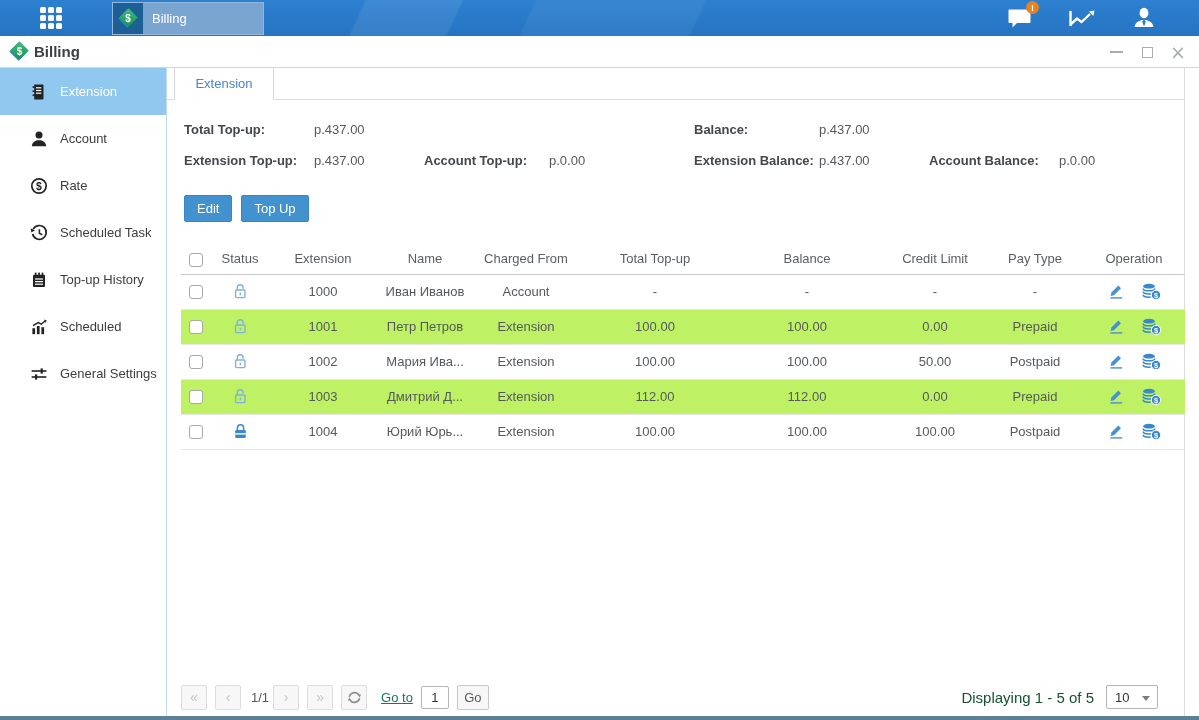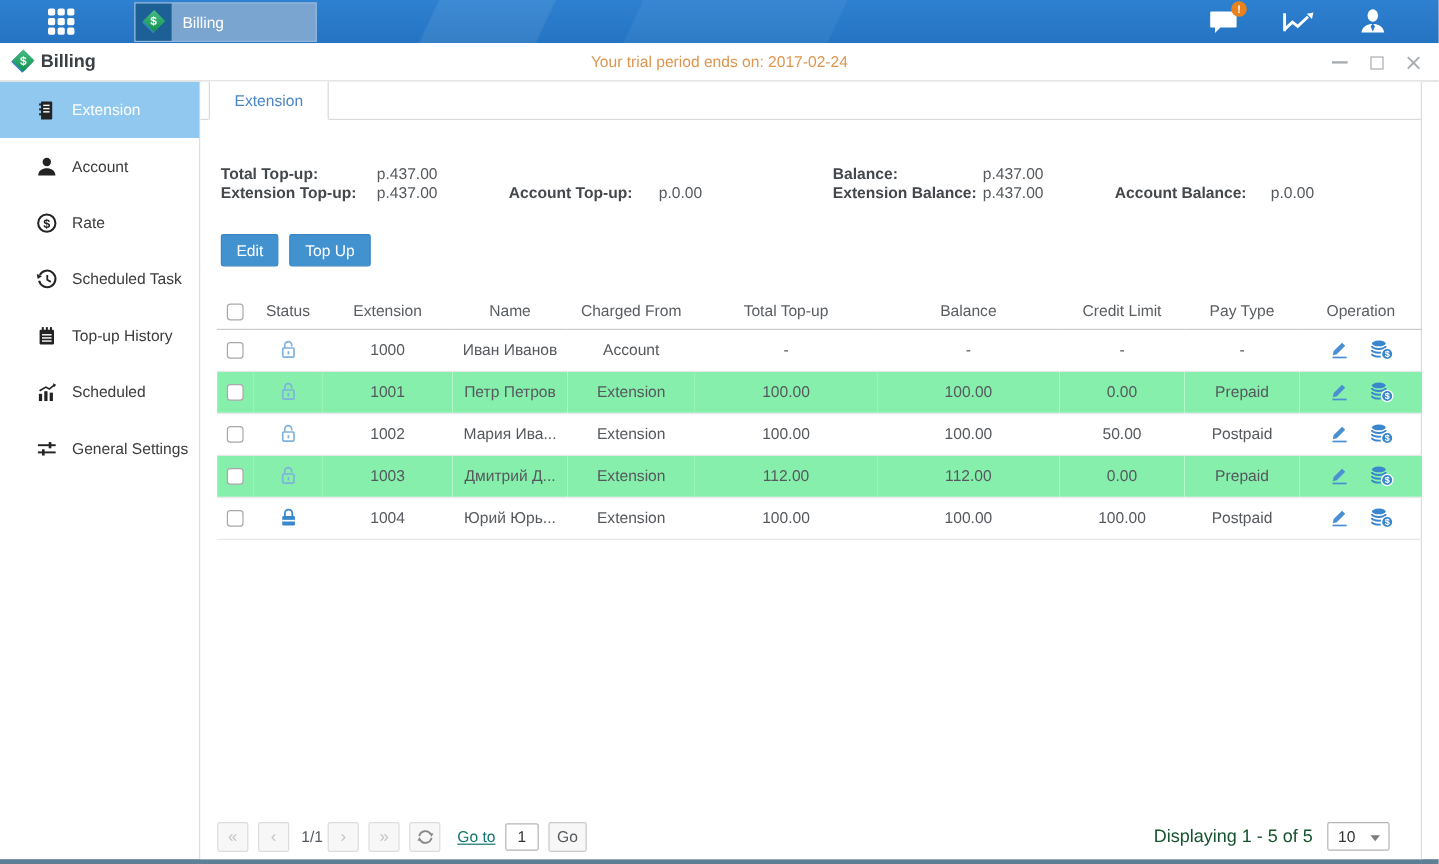--- a/index.html
+++ b/index.html
@@ -59,34 +59,34 @@
   .tabstrip { height:32px; border-bottom:1px solid #d9d9d9; display:flex; }
   .tab-active { margin-left:7px; width:100px; height:32px; margin-bottom:-1px; background:#fff;
     border-left:1px solid #d9d9d9; border-right:1px solid #d9d9d9; border-bottom:1px solid #fff;
     display:flex; align-items:center; justify-content:center; font-size:13px; color:#4a86c8; cursor:default; }
 
   
   .stats { position:relative; height:92px; font-size:13px; }
   .stats span { position:absolute; white-space:nowrap; }
   .stats .lbl { font-weight:bold; color:#44484c; }
   .stats .val { color:#55595d; }
-  .r1 { top:37px; } .r2 { top:53px; }
+  .r1 { top:22px; } .r2 { top:53px; }
   .c1 { left:17px; } .c1v { left:147px; } .c2 { left:257px; } .c2v { left:382px; }
   .c3 { left:527px; } .c3v { left:652px; } .c4 { left:762px; } .c4v { left:892px; }
 
   
   .actions { margin:3px 0 0 17px; display:flex; gap:9px; }
   .btn-blue { min-width:46px; height:27px; padding:0 12px; background:#4292d0; border:1px solid #3a86c4; border-radius:2px;
     color:#fff; font-size:13px; font-family:"Liberation Sans",sans-serif; cursor:pointer; }
 
   
   table.grid { margin:22px 0 0 14px; width:1004px; border-collapse:collapse; table-layout:fixed; font-size:13px; }
   table.grid th { height:30px; font-weight:normal; color:#5a5e62; border-bottom:1px solid #c9c9c9; text-align:center; }
   table.grid td { height:35px; color:#55595d; text-align:center; border-bottom:1px solid #e7e7e7; overflow:hidden; white-space:nowrap; }
-  table.grid tr.alt td { background:#86efac; }
+  table.grid tr.alt td { background:#bef264; }
   .cb { width:14px; height:14px; border:1px solid #a8a8a8; border-radius:3px; background:#fff; display:inline-block; vertical-align:middle; cursor:pointer; }
   .ops span { display:inline-flex; margin:0 8px; cursor:pointer; vertical-align:middle; }
   td.status-cell svg, .ops svg { vertical-align:middle; }
 
   
   .pagination { position:absolute; left:14px; right:0; bottom:6px; height:26px; display:flex; align-items:center; }
   .pg-btn { width:26px; height:25px; background:#f7f7f7; border:1px solid #dcdcdc; border-radius:2px; margin-right:8px;
     display:flex; align-items:center; justify-content:center; color:#c3c3c3; font-size:14px; cursor:pointer; }
   .pg-indicator { color:#55595d; font-size:13px; margin:0 4px 0 2px; }
   .pg-refresh { color:#8a8a8a; }
@@ -157,21 +157,20 @@
 
   <div class="titlebar">
     <div class="title-left">
       <span class="diamond">
           <span class="d-back"></span>
           <span class="d-front"></span>
           <span class="d-s">$</span>
         </span>
       <span class="app-title">Billing</span>
     </div>
-    <div class="trial">Your trial period ends on: 2017-02-24</div>
     <div class="win-controls">
       <span class="wc wc-min">
           <i></i>
         </span>
       <span class="wc wc-max">
           <i></i>
         </span>
       <span class="wc wc-close">×</span>
     </div>
   </div>

